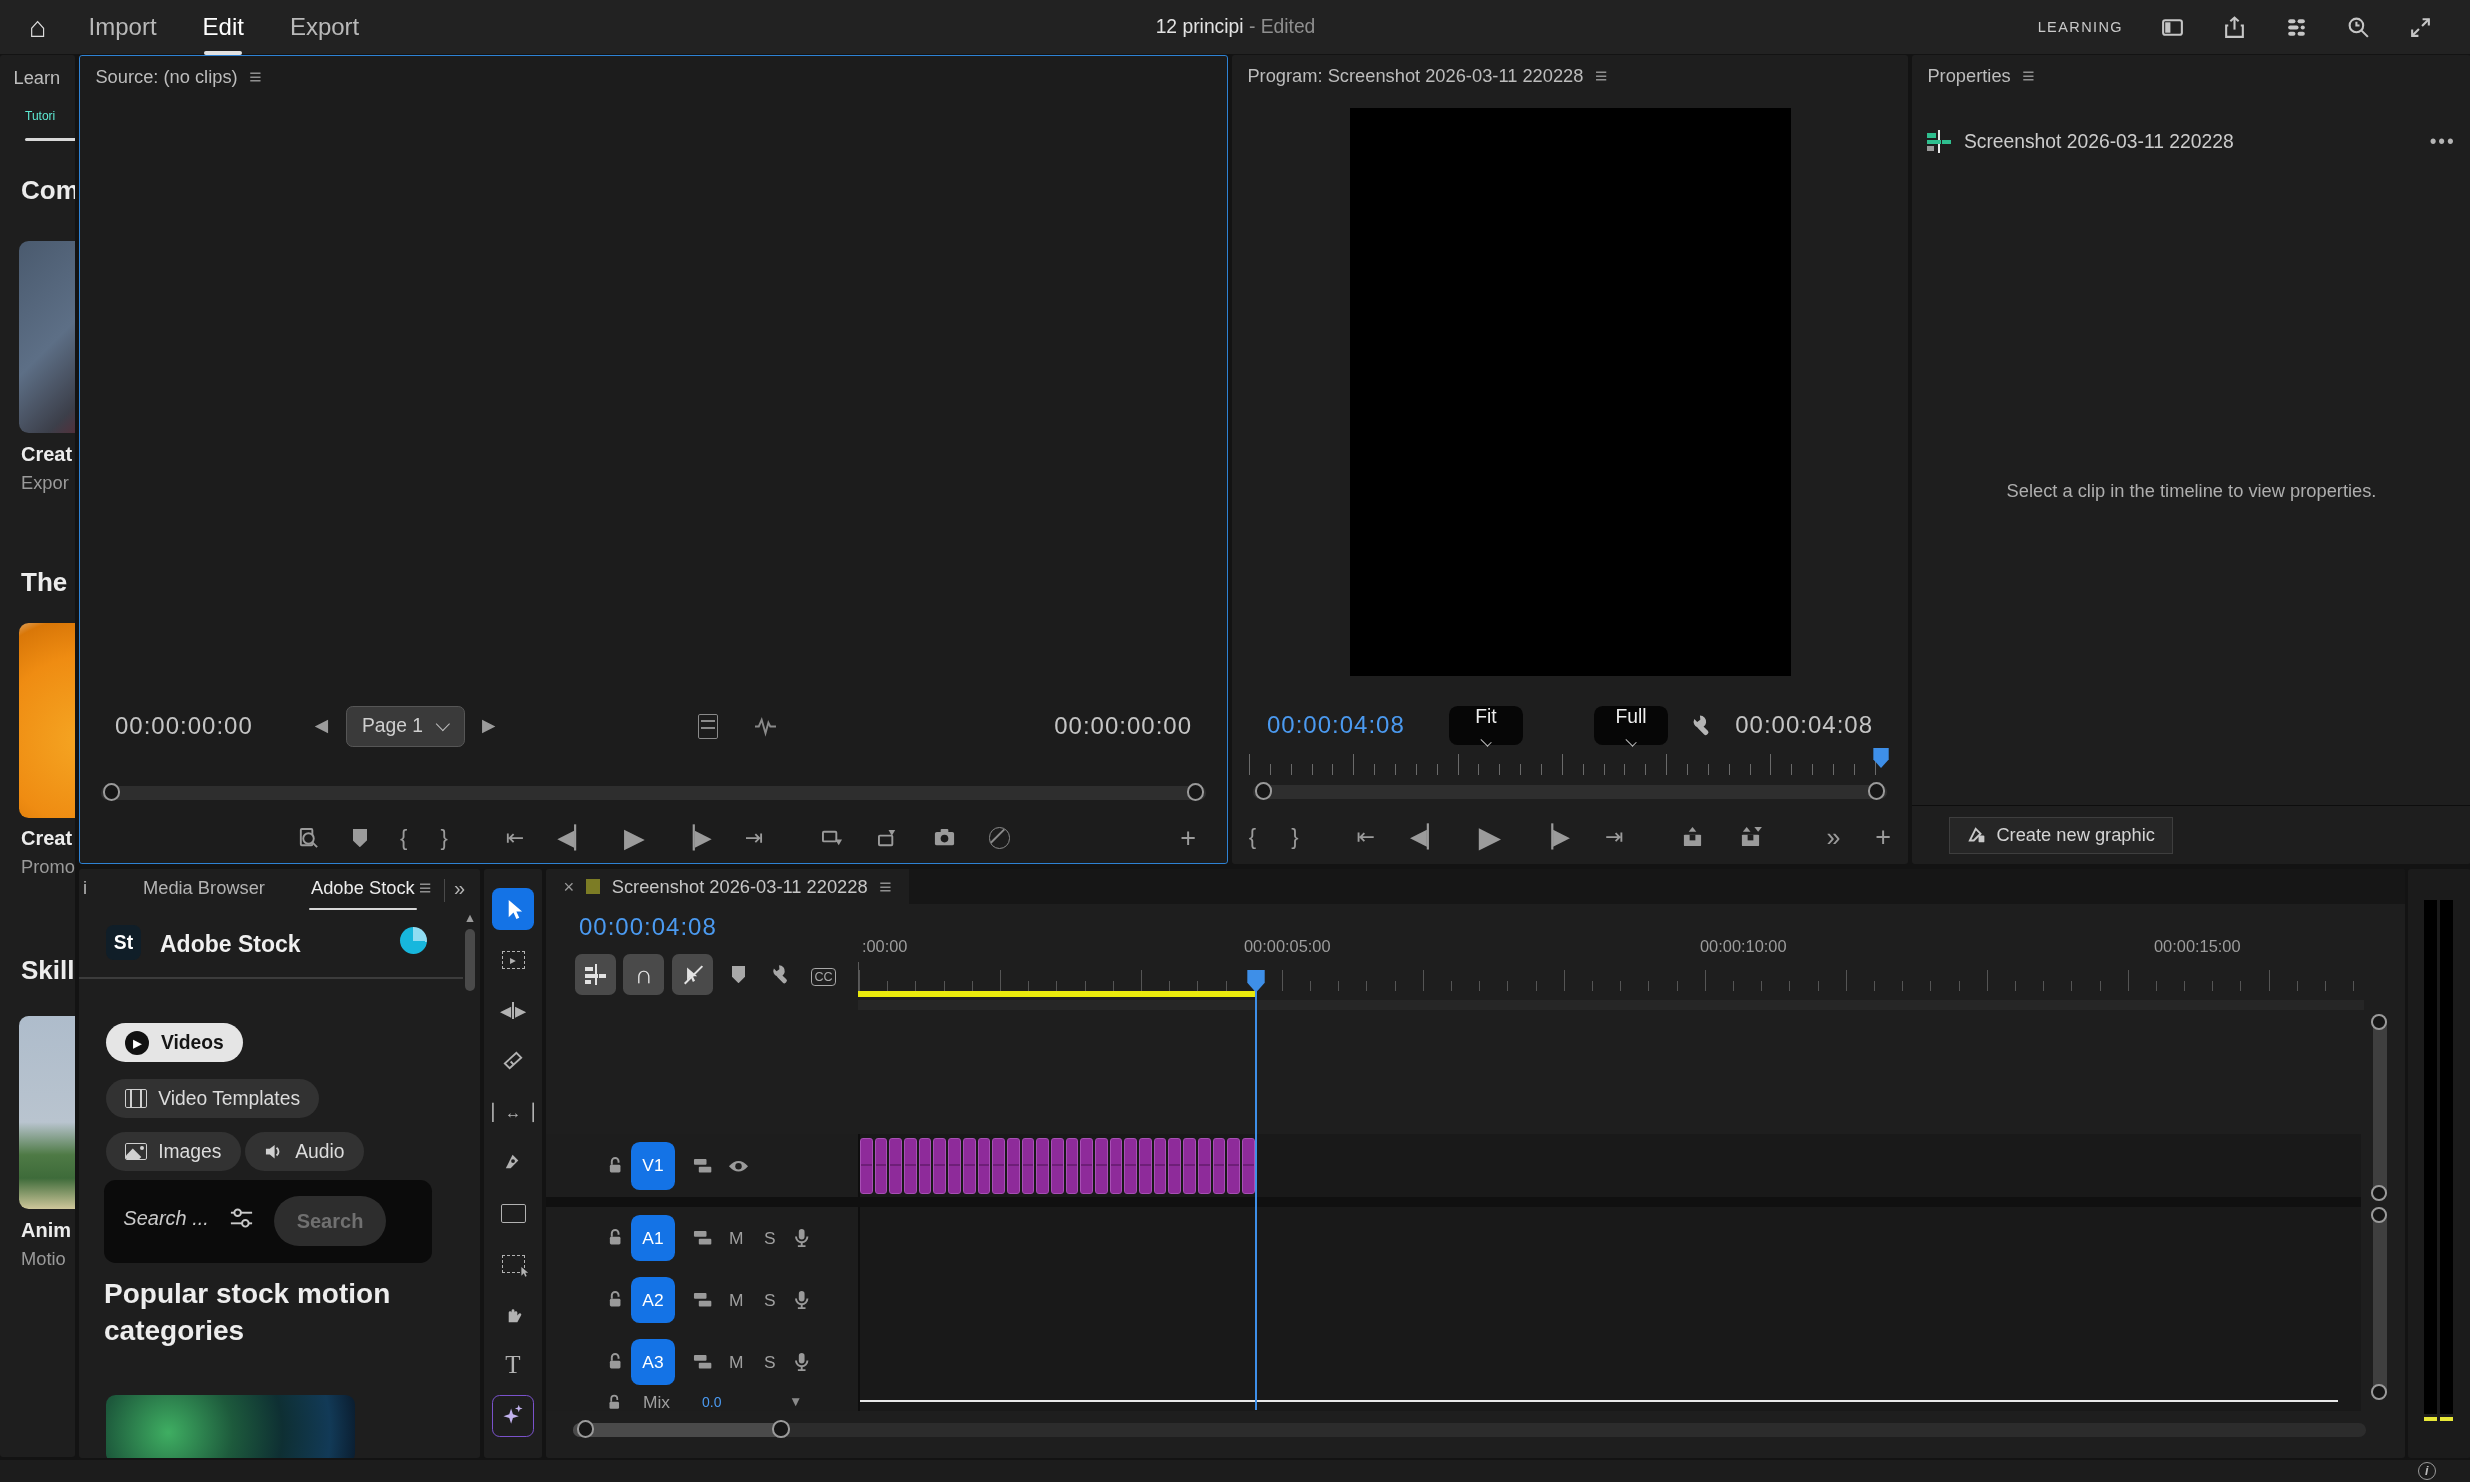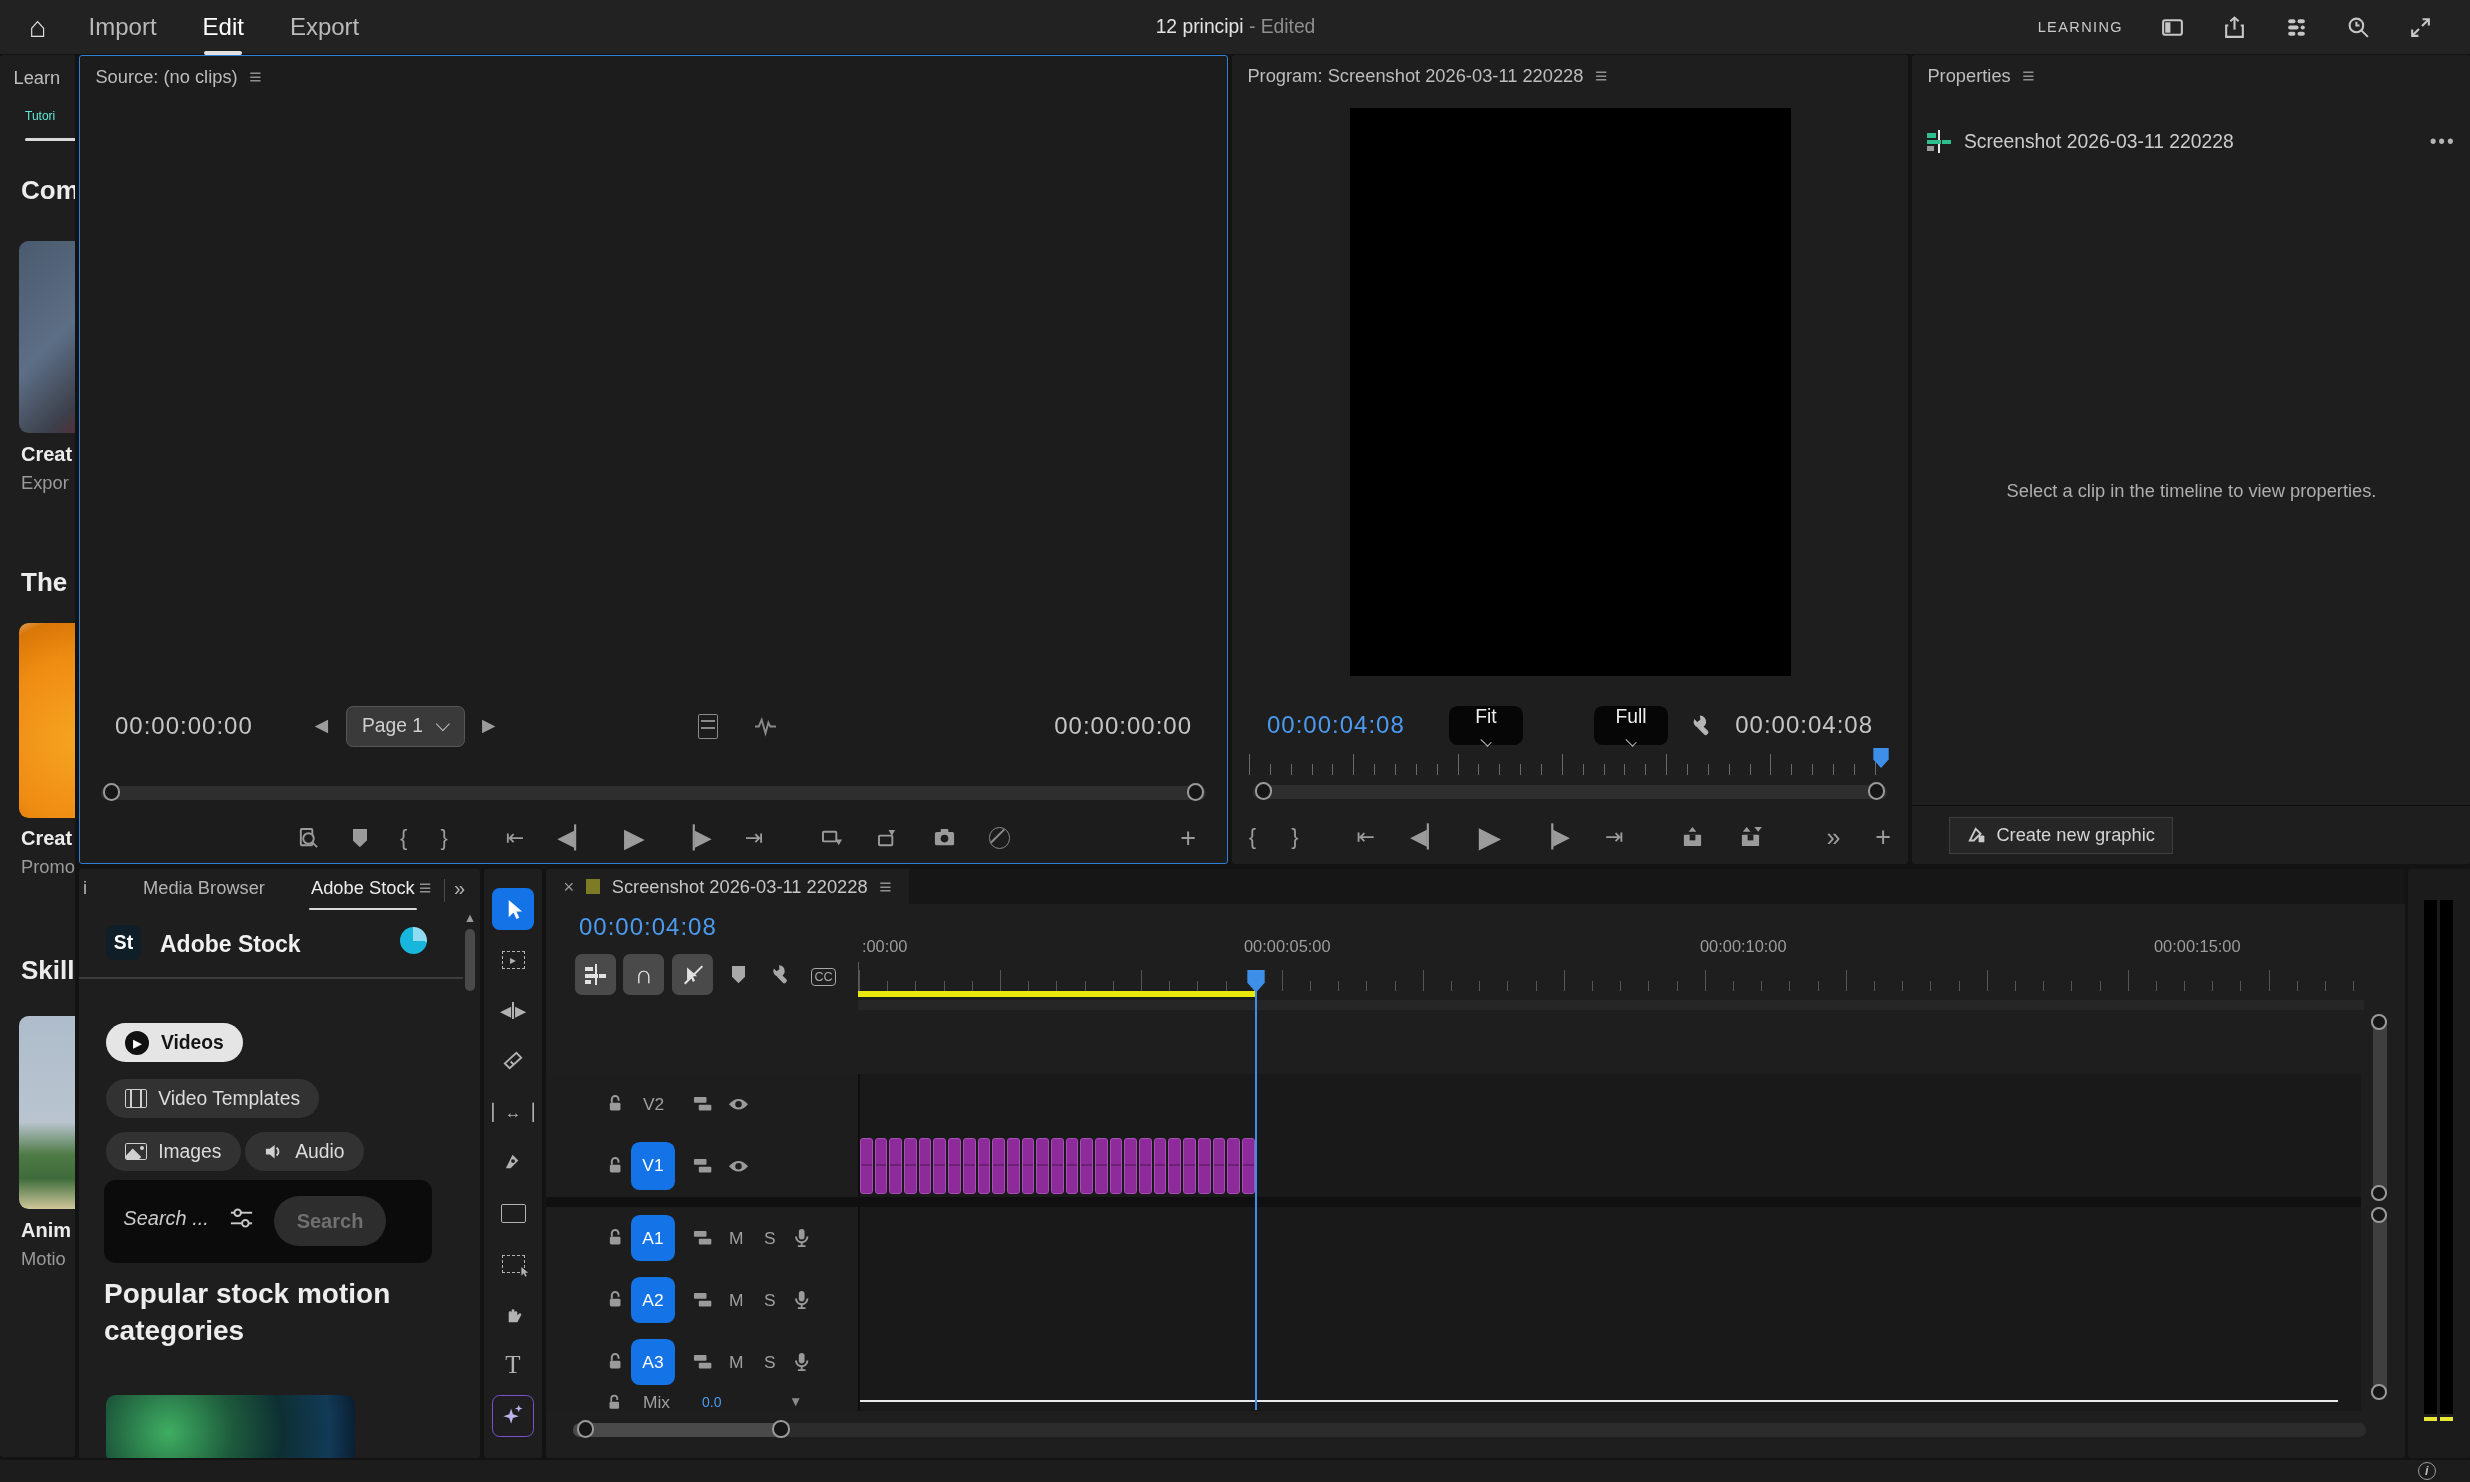--- a/index.html
+++ b/index.html
@@ -581,44 +581,20 @@
           <i style="position: absolute; bottom: 1.9px; width: 1px; left: 1381px; height: 9.7px; background: rgb(85, 85, 85);"></i>
           <i style="position: absolute; bottom: 1.9px; width: 1px; left: 1410px; height: 21px; background: rgb(85, 85, 85);"></i>
           <i style="position: absolute; bottom: 1.9px; width: 1px; left: 1438px; height: 9.7px; background: rgb(85, 85, 85);"></i>
           <i style="position: absolute; bottom: 1.9px; width: 1px; left: 1466px; height: 9.7px; background: rgb(85, 85, 85);"></i>
           <i style="position: absolute; bottom: 1.9px; width: 1px; left: 1494px; height: 9.7px; background: rgb(85, 85, 85);"></i>
         </div>
       <i style="position:absolute;left:0;top:54px;width:398px;height:5.8px;background:#e8e80c;"></i>
     </div>
     <div id="wabar"></div>
 
-    <div class="trackrow" style="top:205px;height:60px;">
-      <div class="thdr">
-        <span class="thico" style="left:60px;">
-          <svg width="19.3" height="19.3" viewBox="0 0 20 20">
-              <path d="M6 9 V5.5 a3.5 3.5 0 0 1 7 0 V7" fill="none" stroke="#9a9a9a" stroke-width="2"></path>
-              <rect x="4" y="9" width="11" height="8" rx="1.5" fill="#9a9a9a"></rect>
-            </svg>
-          </span>
-        <span class="tname">V2</span>
-        <span class="thico" style="left:147px;">
-          <svg width="19.3" height="17.4" viewBox="0 0 20 18" fill="#9a9a9a">
-              <rect x="1" y="2" width="13" height="6" rx="1"></rect>
-              <rect x="6" y="10" width="13" height="6" rx="1"></rect>
-            </svg>
-          </span>
-        <span class="thico" style="left:182px;">
-          <svg width="21" height="14.5" viewBox="0 0 22 15">
-              <path d="M1 7.5 Q11 -3.5 21 7.5 Q11 18.5 1 7.5 Z" fill="#9a9a9a"></path>
-              <circle cx="11" cy="7.5" r="3.4" fill="#1d1d1d"></circle>
-            </svg>
-          </span>
-      </div>
-      <div class="content"></div>
-    </div>
     <div class="trackrow" style="top:265px;height:64px;">
       <div class="thdr">
         <span class="thico" style="left:60px;">
           <svg width="19.3" height="19.3" viewBox="0 0 20 20">
               <path d="M6 9 V5.5 a3.5 3.5 0 0 1 7 0 V7" fill="none" stroke="#9a9a9a" stroke-width="2"></path>
               <rect x="4" y="9" width="11" height="8" rx="1.5" fill="#9a9a9a"></rect>
             </svg>
           </span>
         <span class="badge">V1</span>
         <span class="thico" style="left:147px;">

